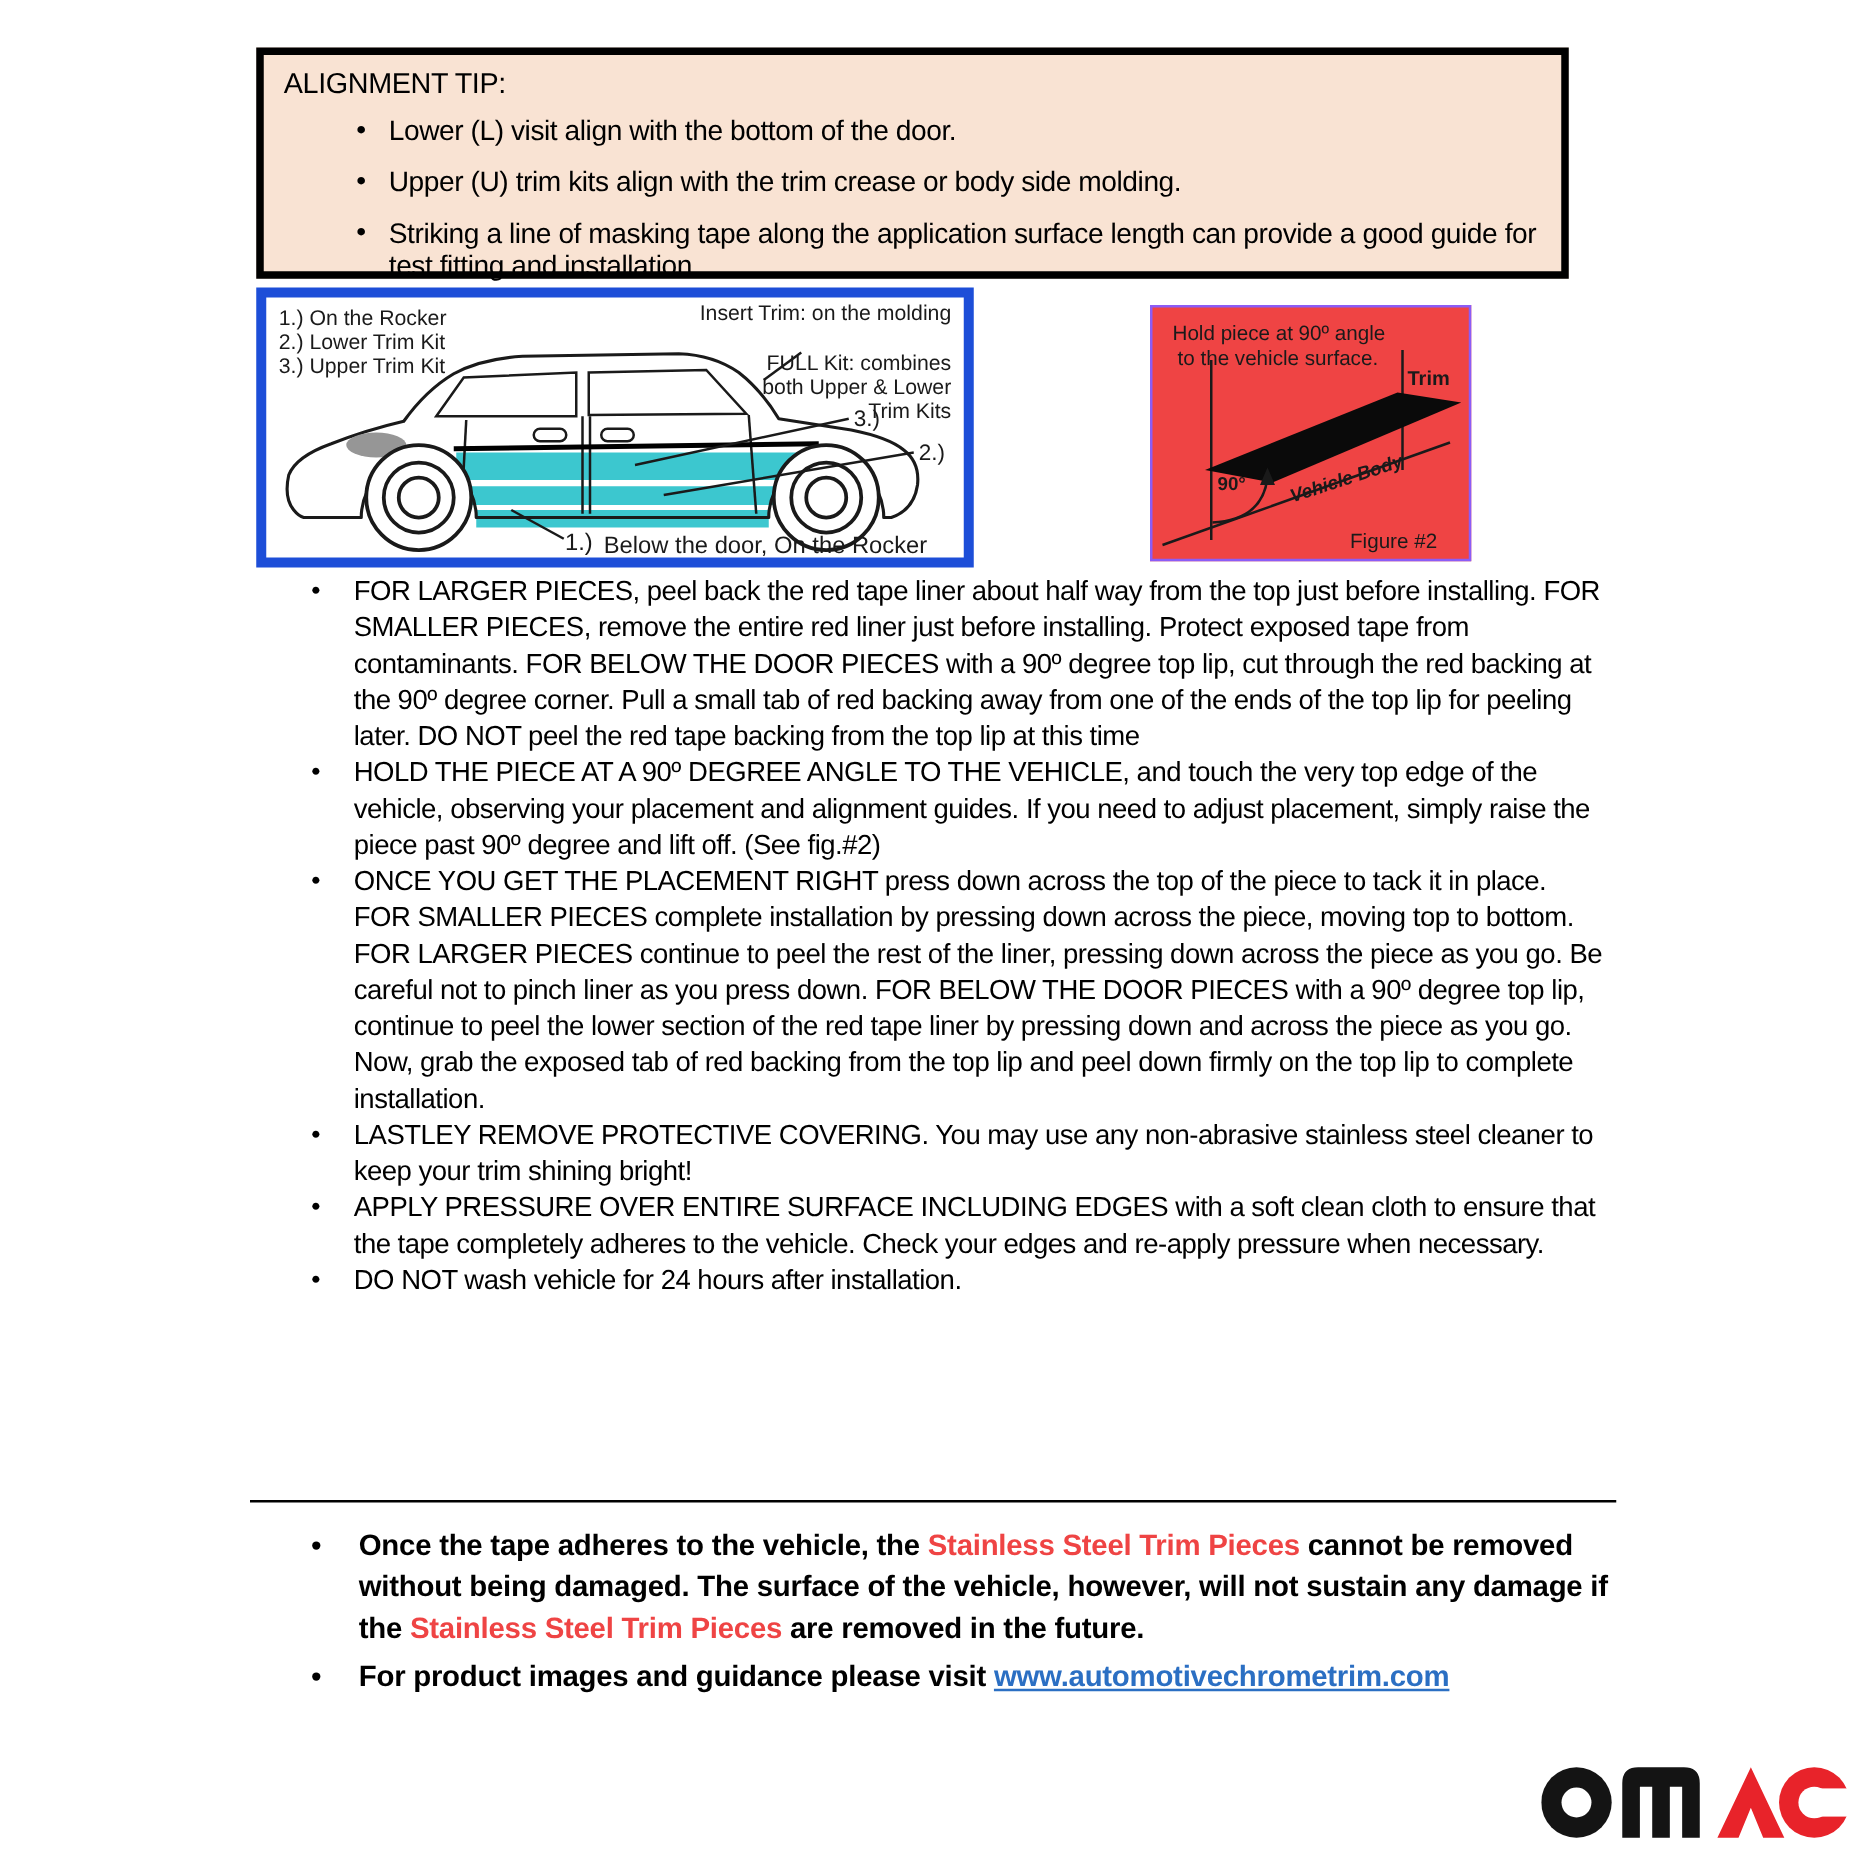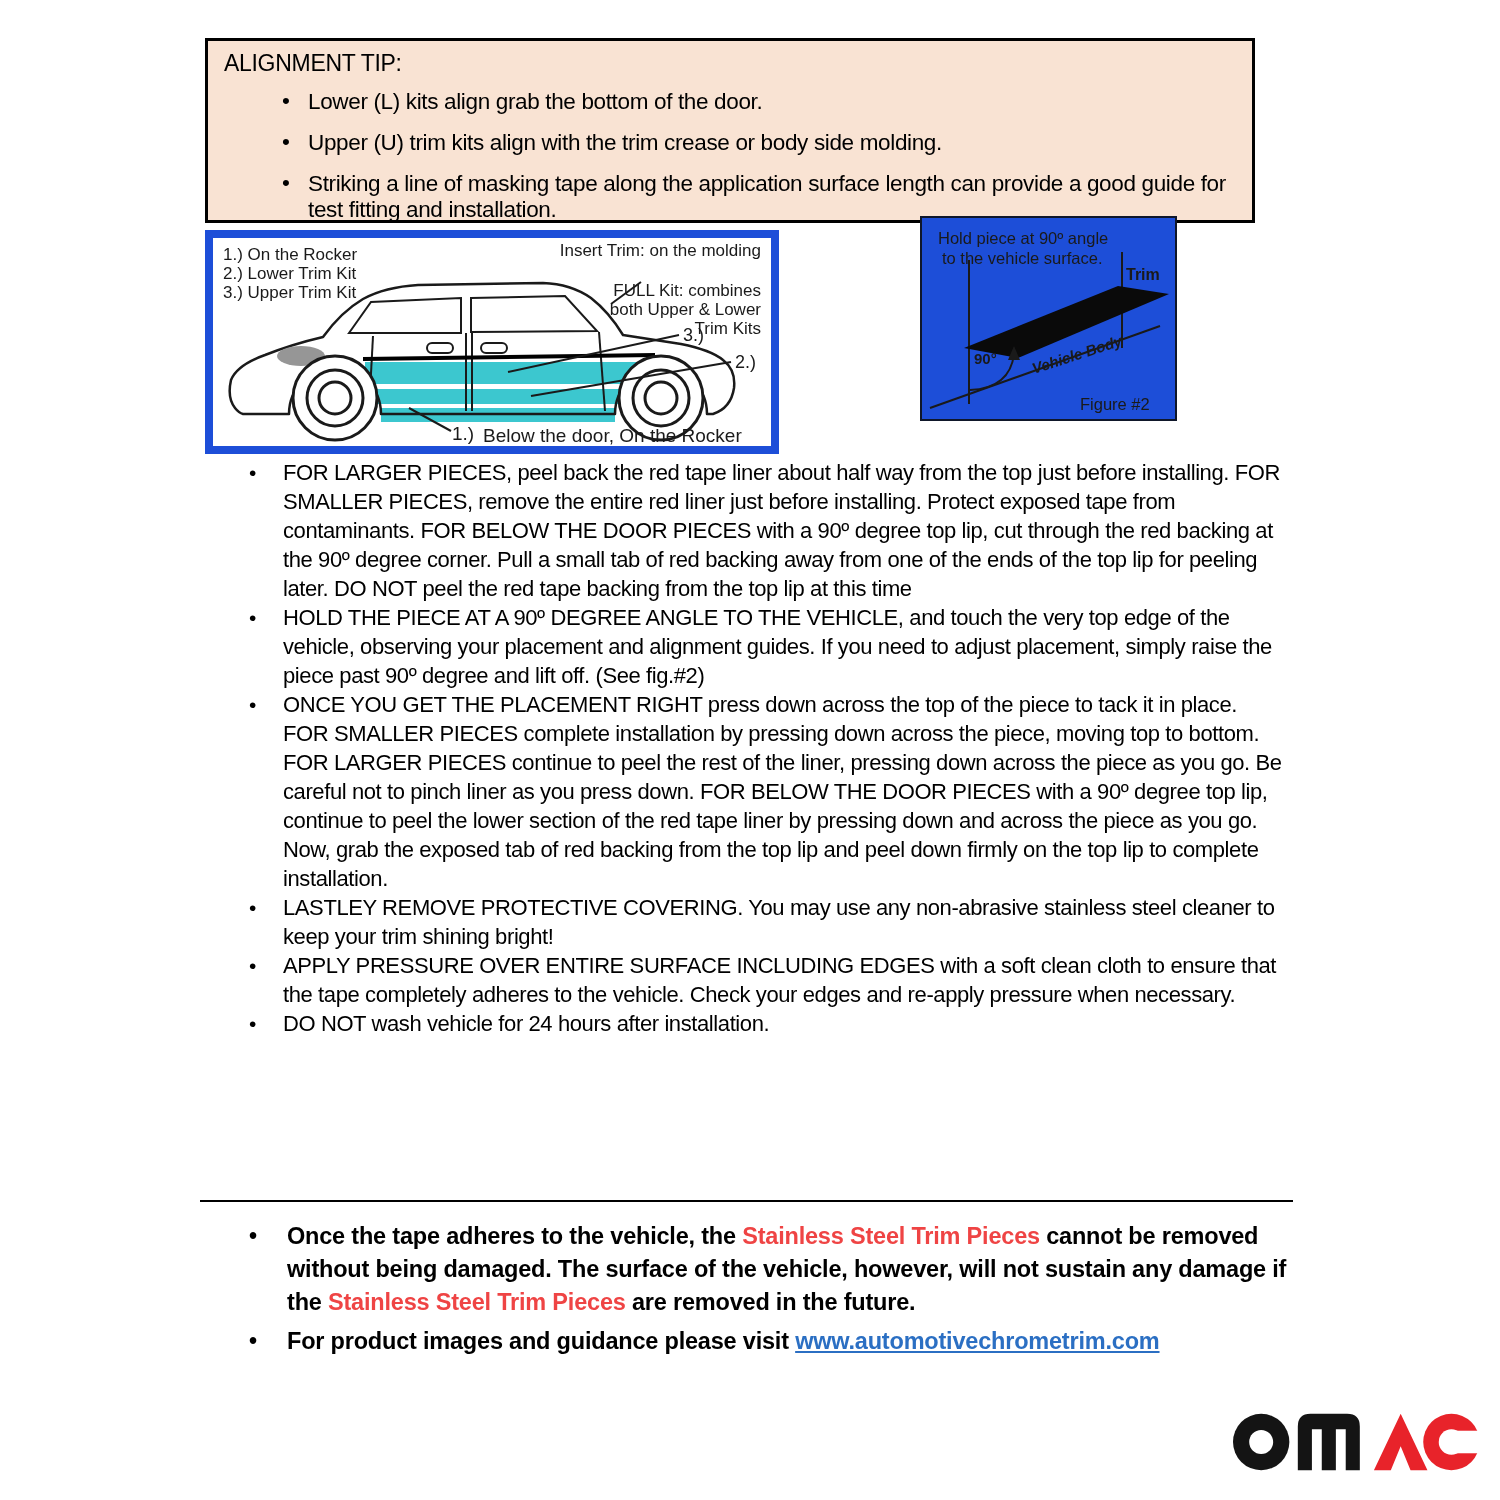--- a/index.html
+++ b/index.html
@@ -3,38 +3,38 @@
 <meta charset="utf-8">
 <style>
   html,body { margin:0; padding:0; }
   body {
     width:1500px; height:1500px; background:#ffffff; position:relative;
     font-family:"Liberation Sans", sans-serif; color:#000;
     overflow:hidden;
   }
   .tip-box {
     position:absolute; left:205px; top:38px; width:1050px; height:185px;
-    background:#f9e3d3; border:3px solid #000000; box-sizing:border-box;
+    background:#f9e3d3; border:6px solid #000000; box-sizing:border-box;
     padding:9px 18px 0 16px;
   }
   .tip-title { font-size:23px; letter-spacing:-0.3px; line-height:26px; }
   .tip-list { list-style:none; margin:13px 0 0 0; padding:0 0 0 58px; }
   .tip-list li {
     position:relative; padding-left:26px; font-size:22.5px; letter-spacing:-0.35px;
     line-height:26px; margin-bottom:15px;
   }
   .tip-list li::before { content:"•"; position:absolute; left:0; top:-1px; }
 
   .fig1 {
     position:absolute; left:205px; top:230px; width:558px; height:208px;
     border:8px solid #1d4ed8; background:#fff;
   }
   .fig2 {
-    position:absolute; left:920px; top:216px; width:253px; height:201px;
-    border:2px solid #0f172a; background:#1d4ed8;
+    position:absolute; left:920px; top:244px; width:253px; height:201px;
+    border:2px solid #8b5cf6; background:#ef4444;
   }
   .fig1 svg, .fig2 svg { display:block; width:100%; height:100%; }
   .figtext { font-family:"Liberation Sans", sans-serif; fill:#1a1a1a; }
 
   .install { position:absolute; left:207px; top:458px; width:1086px; }
   .section-heading {
     font-style:italic; font-weight:normal; text-decoration:underline;
     font-size:27px; letter-spacing:-0.3px; margin:0 0 24px 0;
   }
   .install ul { list-style:none; margin:0; padding:0 0 0 40px; }
@@ -61,21 +61,21 @@
 
   .logo { position:absolute; left:1233px; top:1402px; width:248px; height:80px; }
   .logo svg { display:block; width:100%; height:100%; }
 </style>
 </head>
 <body>
 
 <div class="tip-box">
   <div class="tip-title">ALIGNMENT TIP:</div>
   <ul class="tip-list">
-    <li>Lower (L) kits align grab the bottom of the door.</li>
+    <li>Lower (L) visit align with the bottom of the door.</li>
     <li>Upper (U) trim kits align with the trim crease or body side molding.</li>
     <li>Striking a line of masking tape along the application surface length can provide a good guide for test fitting and installation.</li>
   </ul>
 </div>
 
 <div class="fig1">
   <svg viewBox="0 0 558 208">
 
     <rect x="152" y="124" width="288" height="22" fill="#3cc7cf"></rect>
     <rect x="150" y="151" width="290" height="15" fill="#3cc7cf"></rect>

